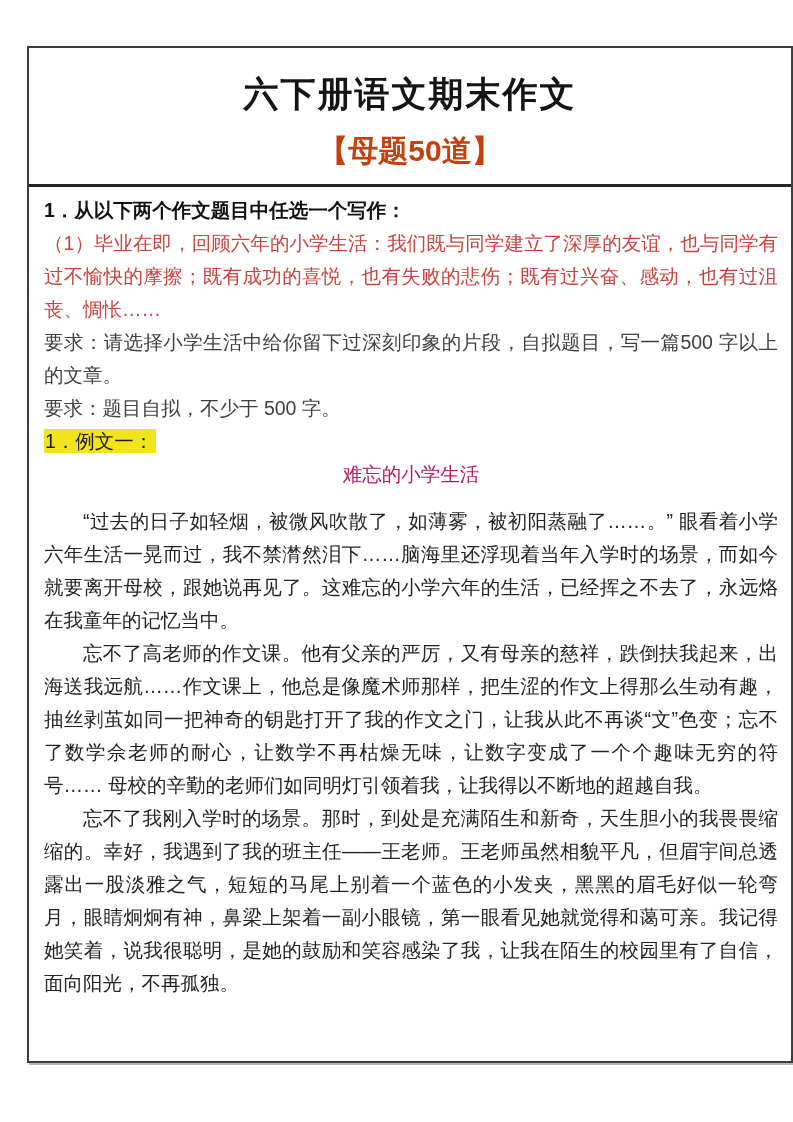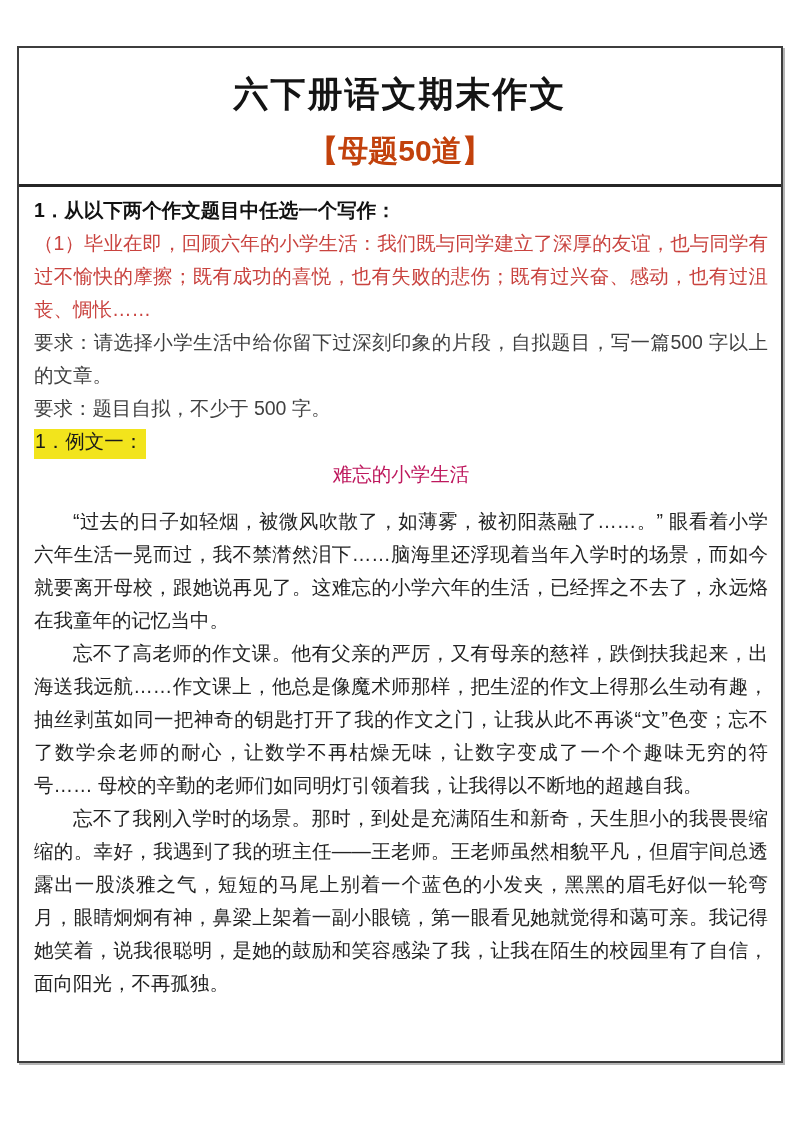--- a/index.html
+++ b/index.html
@@ -10,21 +10,21 @@
   }
   .canvas {
     position: relative;
     width: 793px;
     height: 1122px;
     background: #ffffff;
     overflow: hidden;
   }
   .page {
     position: absolute;
-    left: 17px;
+    left: 27px;
     top: 46px;
     width: 766px;
     height: 1017px;
     box-sizing: border-box;
     background: #ffffff;
     border: 2px solid #3d3d3d;
     box-shadow: 2px 2px 0 rgba(120,120,120,0.55);
   }
   .header {
     text-align: center;
@@ -60,21 +60,21 @@
   .q-prompt {
     font-weight: bold;
     color: #111111;
   }
   .q-option { color: #c9433f; }
   .q-req    { color: #404040; }
   .example-label-line { margin-top: 1px; }
   .hl {
     background: #f2e41c;
     color: #1a1a1a;
-    padding: 1px 3px 7px 1px;
+    padding: 1px 3px 1px 1px;
   }
   .essay-title {
     text-align: center;
     color: #be185d;
     margin-top: 2px;
   }
   .essay { margin-top: 14px; }
   .essay p {
     text-indent: 2em;
     color: #232323;

